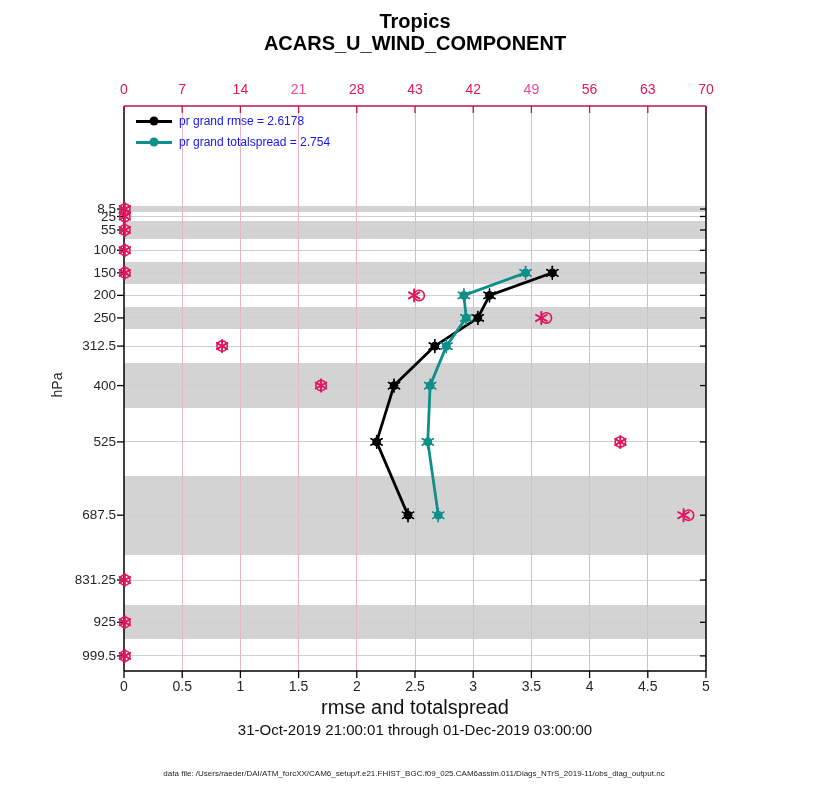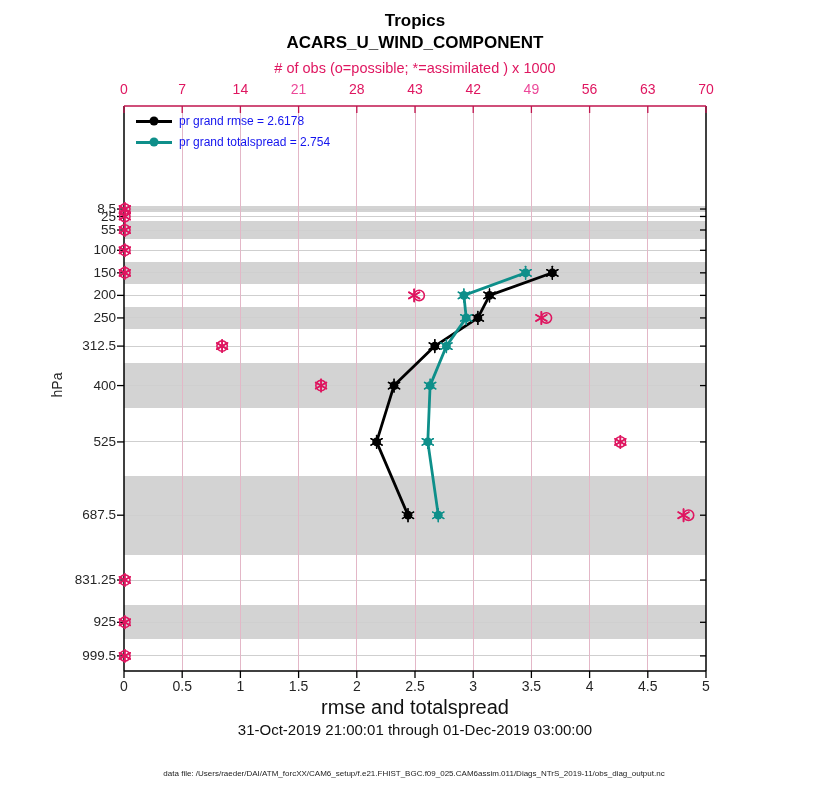--- a/index.html
+++ b/index.html
@@ -2,21 +2,21 @@
 <html><head>
 <meta charset="utf-8">
 <style>
   html,body{margin:0;padding:0;background:#fff;}
   #canvas{
     position:relative;width:830px;height:800px;background:#fff;overflow:hidden;
     font-family:"Liberation Sans", sans-serif;
   }
   .abs{position:absolute;}
   .ctr{transform:translate(-50%,-50%);}
-  .title{font-weight:bold;font-size:17px;color:#000;white-space:nowrap;}
+  .title{font-weight:bold;font-size:20px;color:#000;white-space:nowrap;}
   .obslabel{font-size:14.5px;white-space:nowrap;}
   .ticklabel-top{font-size:14px;white-space:nowrap;}
   .ticklabel-bottom{font-size:14px;color:#262626;white-space:nowrap;}
   .ylabel{font-size:13.5px;color:#262626;text-align:right;width:84px;white-space:nowrap;}
   .band{position:absolute;background:#d3d3d3;}
   .hgrid{position:absolute;height:1px;background:#cfcfcf;}
   .vgrid{position:absolute;width:1px;}
   .legend-row{position:absolute;display:flex;align-items:center;height:14px;}
   .legend-line{position:relative;width:36px;height:3px;}
   .legend-dot{position:absolute;left:50%;top:50%;width:9px;height:9px;border-radius:50%;transform:translate(-50%,-50%);}
@@ -27,21 +27,20 @@
   .hpa{font-size:14px;color:#262626;}
   svg{position:absolute;left:0;top:0;}
 </style>
 </head>
 <body>
 
 <div id="canvas">
 
   <div class="abs ctr title" style="left:415px;top:21px;">Tropics</div>
   <div class="abs ctr title" style="left:415px;top:43px;">ACARS_U_WIND_COMPONENT</div>
-  <div class="abs ctr obslabel" style="left: 415px; top: 68px; color: rgb(223, 22, 96);" id="obs-axis-label"># of obs (o=possible; *=assimilated ) x 1000</div>
 
   <div id="bands-layer">
       <div class="band" style="left:124px;top:206.1px;width:582px;height:5.9px;"></div>
       <div class="band" style="left:124px;top:221.0px;width:582px;height:18.0px;"></div>
       <div class="band" style="left:124px;top:261.6px;width:582px;height:22.5px;"></div>
       <div class="band" style="left:124px;top:306.7px;width:582px;height:22.5px;"></div>
       <div class="band" style="left:124px;top:363.0px;width:582px;height:45.1px;"></div>
       <div class="band" style="left:124px;top:475.8px;width:582px;height:78.9px;"></div>
       <div class="band" style="left:124px;top:605.4px;width:582px;height:33.8px;"></div>
     </div>

